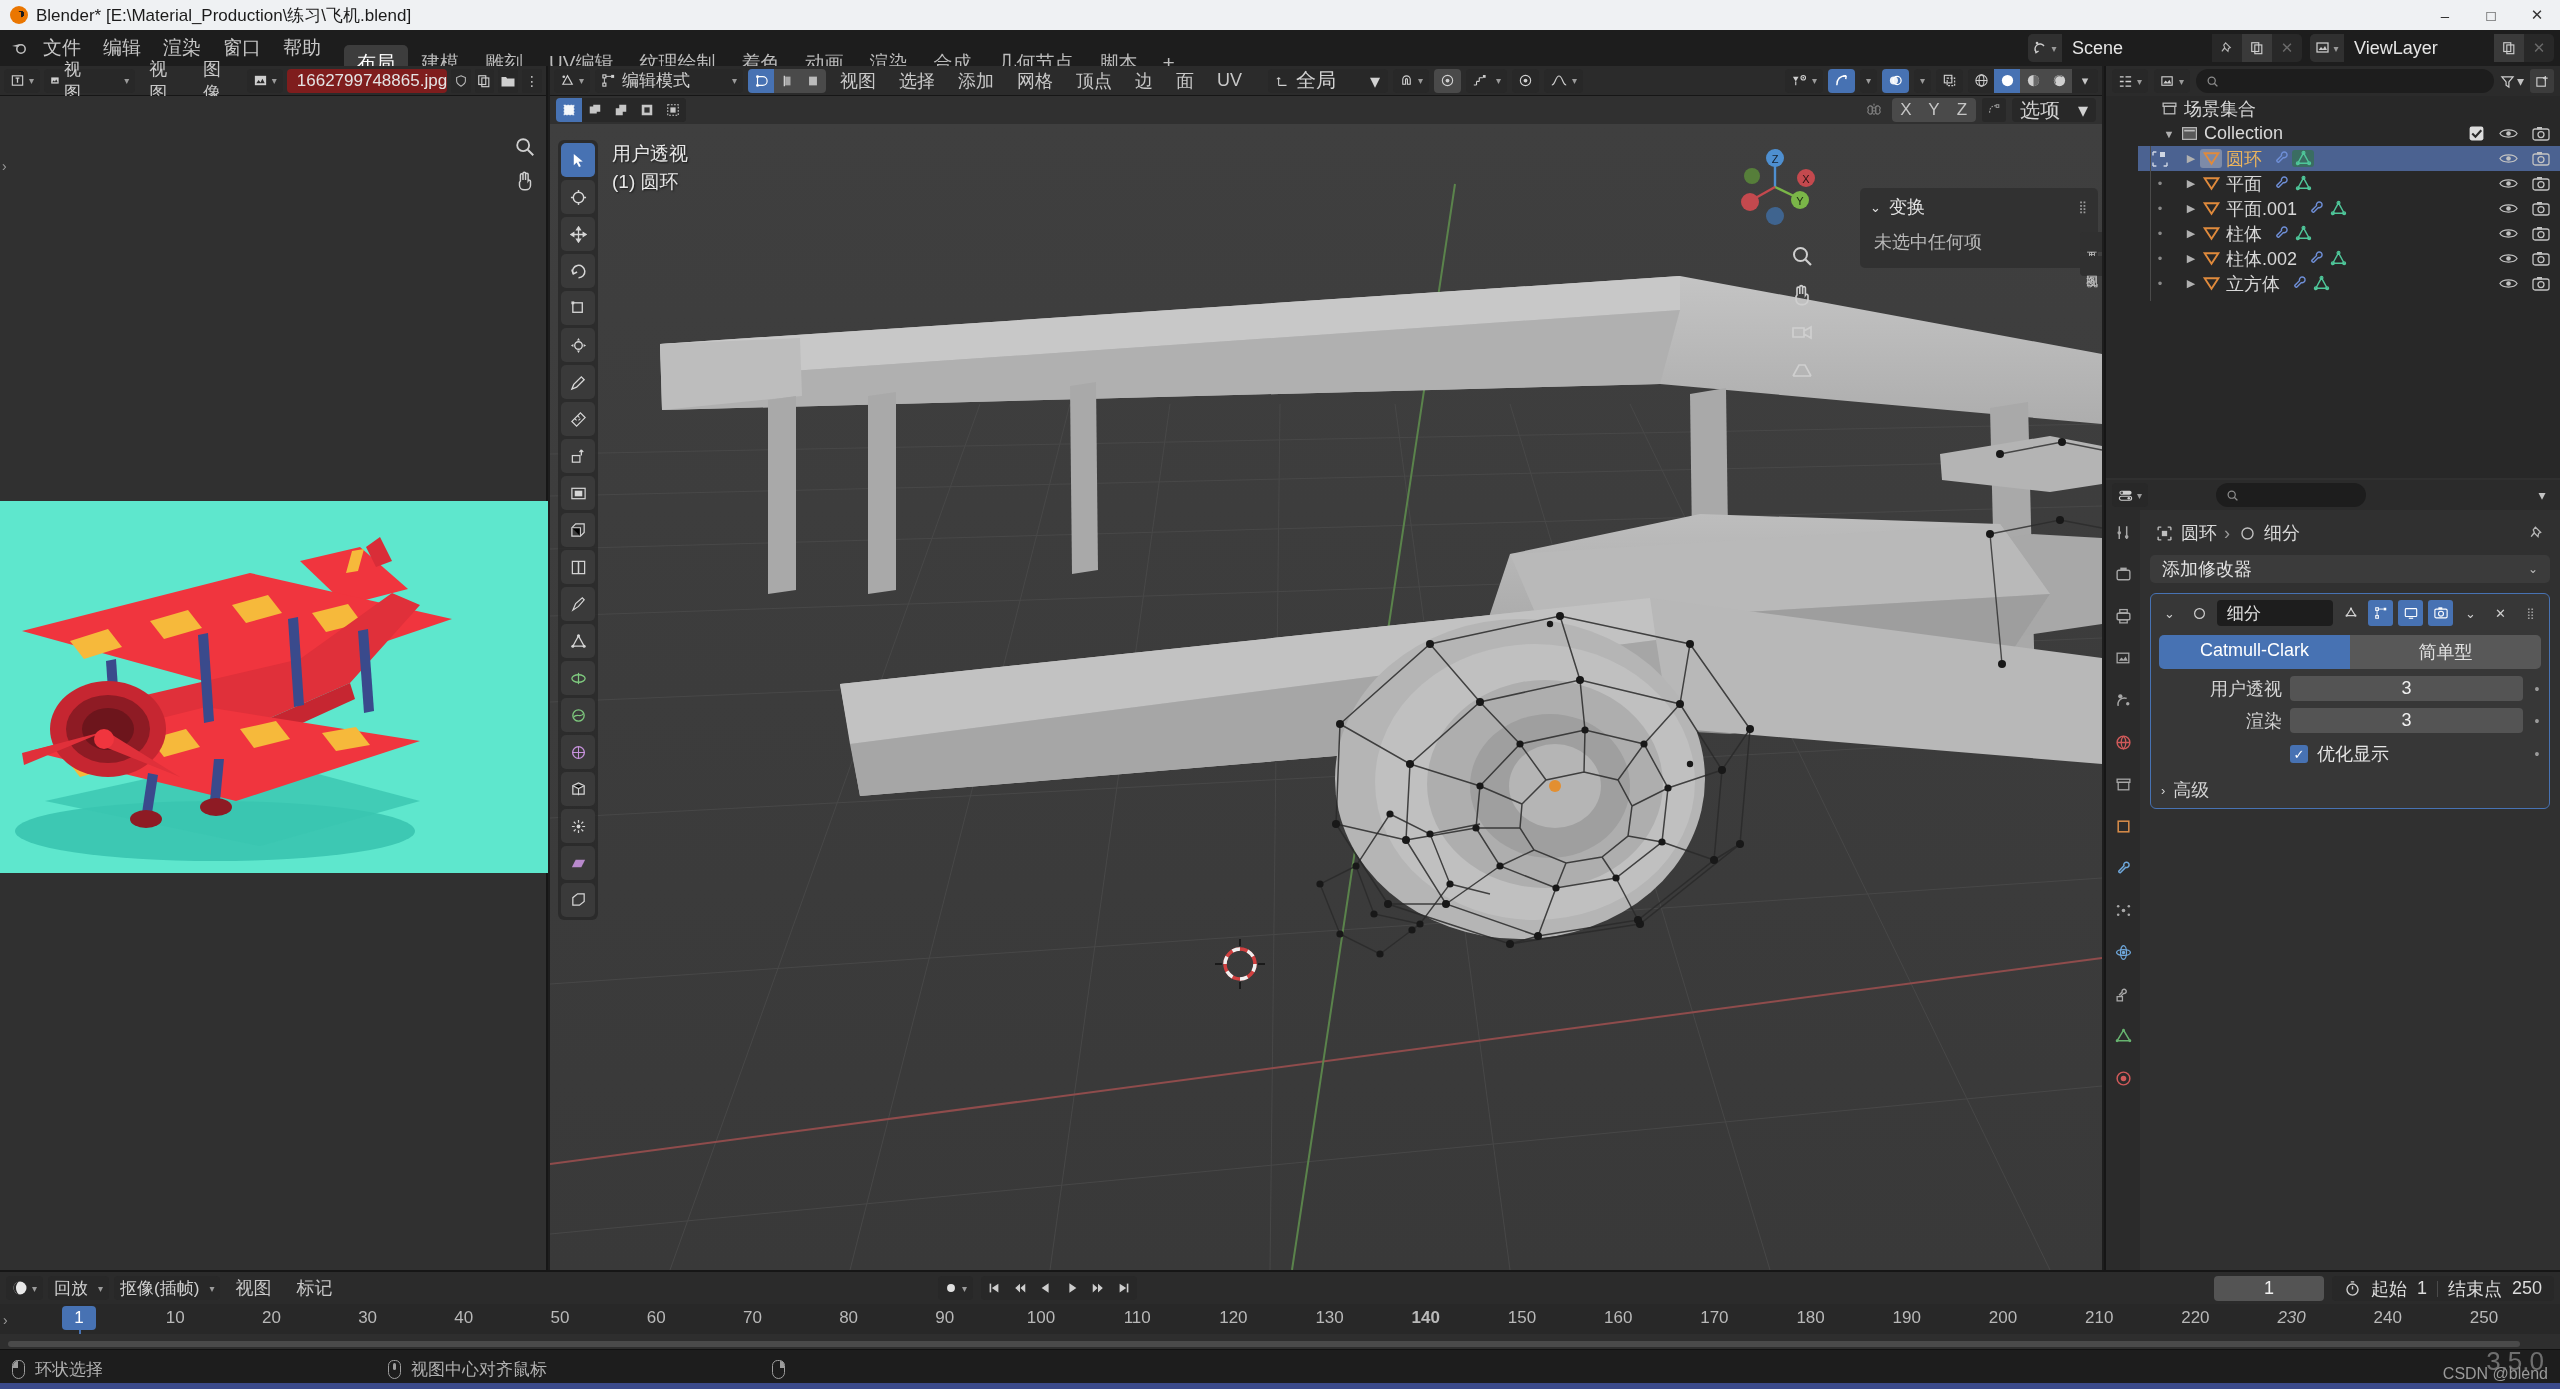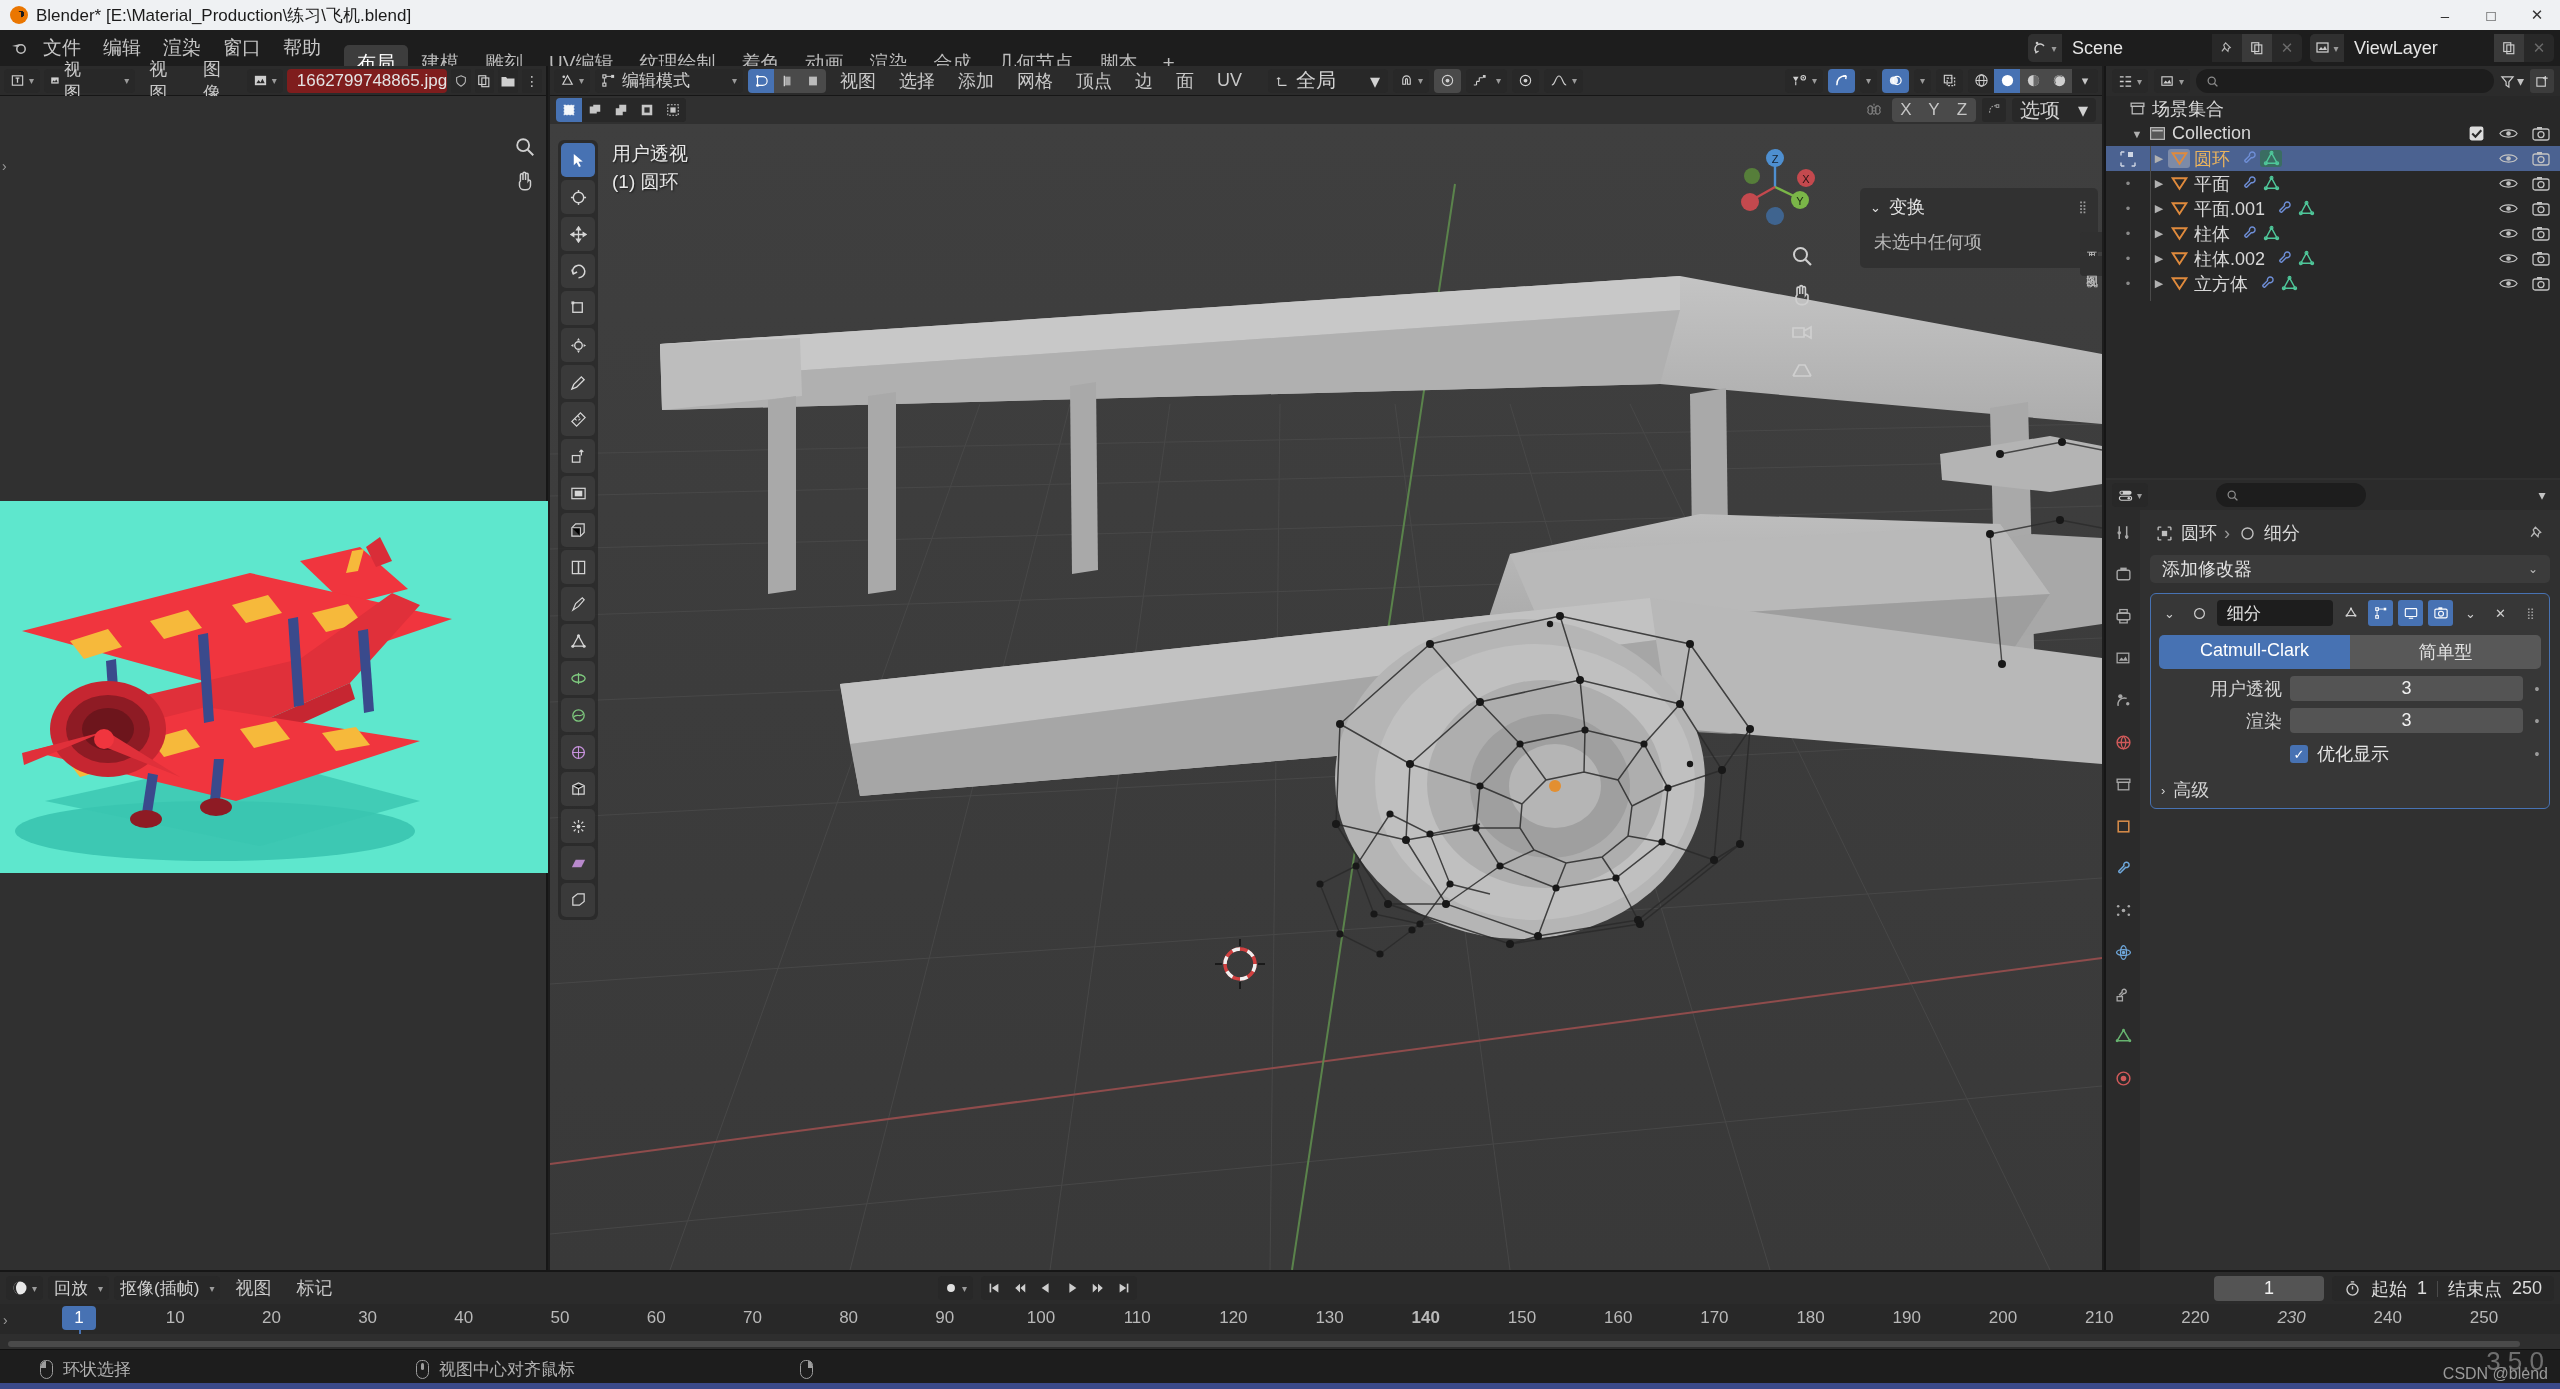--- a/index.html
+++ b/index.html
@@ -202,21 +202,21 @@
   #outliner { position:absolute; left:0; right:0; top:0; height: 412px; background:#282828; }
   .ol-header {
     height: 30px; background:#2b2b2b; display:flex; align-items:center; padding: 0 6px; gap: 6px;
   }
   .searchbox {
     flex: 1; height: 24px; background:#1d1d1d; border-radius: 12px; display:flex; align-items:center;
     padding: 0 10px; color:#8d8d8d; font-size: 15px; gap: 6px;
   }
   .ol-row {
     height: 25px; display:flex; align-items:center; font-size: 18px; color:#d8d8d8;
-    padding-left: 6px; position: relative;
+    padding-left: 6px; position: relative; margin-left: 32px;
   }
   .ol-row.sel { background:#4b6291; }
   .ol-tri { width: 18px; text-align:center; color:#b0b0b0; font-size: 11px; }
   .ol-icon { width: 22px; display:flex; align-items:center; justify-content:center; }
   .ol-name { margin-left: 4px; }
   .ol-name.orange { color:#e9b35e; }
   .ol-right {
     position: absolute; right: 10px; top: 0; height: 25px; display:flex; align-items:center; gap: 14px;
     color:#c2c2c2;
   }
@@ -1722,21 +1722,21 @@
         <div class="tick" style="left: 2484px;">250</div>
       </div>
     <div id="playhead" style="left: 62px;">1</div>
   </div>
   <div id="tl-body">
     <div id="tl-scroll"></div>
   </div>
 </div>
 
 <div id="statusbar">
-  <div class="row" style="gap:10px;margin-left:28px;">
+  <div class="row" style="gap:10px;">
     <span class="mouse-ico">
         <i></i>
       </span>
     <span>环状选择</span>
   </div>
   <div class="row" style="gap:10px;margin-left:245px;">
     <span class="mouse-ico mid">
         <i></i>
       </span>
     <span>视图中心对齐鼠标</span>

